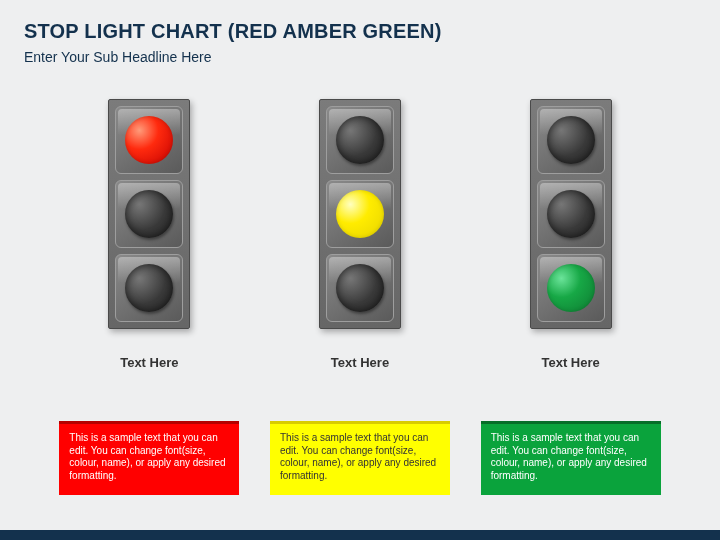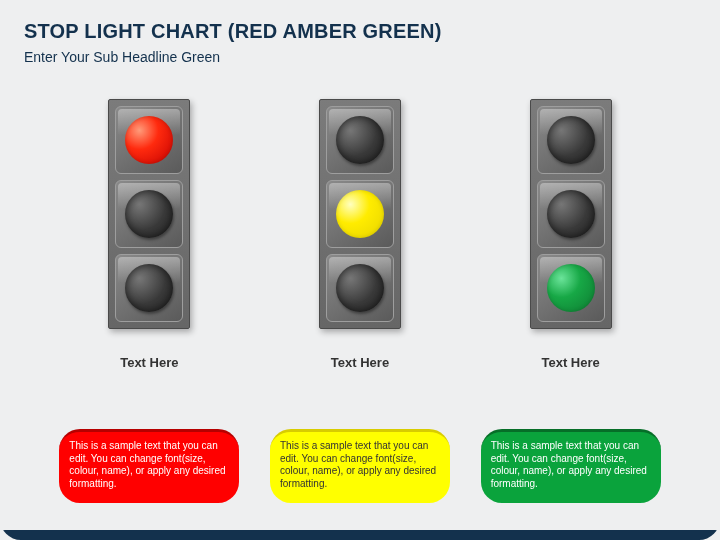--- a/index.html
+++ b/index.html
@@ -1,43 +1,43 @@
 <!DOCTYPE html>
 <html><head>
 <meta charset="utf-8">
 <style>
-* { box-sizing: border-box; margin: 0; padding: 0; border-radius: 21px; }
+* { box-sizing: border-box; margin: 0; padding: 0; }
 body { width: 720px; height: 540px; font-family: Arial, sans-serif; background: #eeeff0; overflow: hidden; }
 .slide { width: 720px; height: 540px; position: relative; padding: 20px 24px; }
 .title { font-size: 20px; font-weight: bold; color: #13314d; text-transform: uppercase; letter-spacing: .2px; }
 .subtitle { font-size: 14px; color: #13314d; margin-top: 6px; }
 .lights-row { display: flex; justify-content: space-around; margin-top: 34px; padding: 0 20px; }
 .tl-wrap { width: 140px; display: flex; flex-direction: column; align-items: center; }
 .tl-house { background: linear-gradient(180deg,#7b7b7b,#666); border: 1px solid #4a4a4a; border-radius: 2px; padding: 6px; display: flex; flex-direction: column; gap: 6px; box-shadow: 2px 3px 6px rgba(0,0,0,.3); }
 .cell { width: 68px; height: 68px; background: linear-gradient(145deg,#8a8a8a,#5a5a5a); border: 1px solid #9e9e9e; border-radius: 6px; display: flex; align-items: center; justify-content: center; position: relative; }
 .cell::before { content:""; position:absolute; top:2px; left:2px; right:2px; height:26px; background: linear-gradient(180deg,rgba(255,255,255,.35),rgba(255,255,255,0)); border-radius:4px 4px 0 0; }
 .bulb { width: 48px; height: 48px; border-radius: 50%; background: radial-gradient(circle at 30% 30%, #777, #3a3a3a 55%, #222); box-shadow: inset 0 0 8px rgba(0,0,0,.6), 1px 2px 3px rgba(0,0,0,.4); position: relative; z-index:1; }
 .bulb.lit.red { background: radial-gradient(circle at 30% 30%, #ff9b7a, #ff2a0e 40%, #c40000); box-shadow: inset 0 0 4px rgba(0,0,0,.2); }
 .bulb.lit.yellow { background: radial-gradient(circle at 30% 30%, #ffffc0, #ffec00 40%, #e6d400); box-shadow: inset 0 0 4px rgba(0,0,0,.15); }
 .bulb.lit.green { background: radial-gradient(circle at 30% 30%, #6be49a, #17a846 40%, #0d7a30); box-shadow: inset 0 0 4px rgba(0,0,0,.2); }
 .captions-row { display: flex; justify-content: space-around; margin-top: 26px; padding: 0 20px; }
 .cap-col { width: 190px; display: flex; flex-direction: column; align-items: center; }
-.cap-title { font-size: 13px; font-weight: bold; color: #333; margin-bottom: 12px; }
+.cap-title { font-size: 13px; font-weight: bold; color: #333; margin-bottom: 4px; }
 .cap-box { width: 180px; min-height: 74px; border-top: 3px solid; padding: 8px 10px; font-size: 10px; line-height: 1.25; color:#fff;margin-top:47px; }
 .cap-box.red { background: #ff0000; border-color: #b60000; }
 .cap-box.yellow { background: #ffff00; border-color: #d8cc00; color:#333; }
 .cap-box.green { background: #0aa33c; border-color: #066e28; }
 .footer-bar { position: absolute; left:0; right:0; bottom:0; height:10px; background:#13314d; }
 </style>
 </head>
 <body>
 
 <div class="slide">
   <div class="title">Stop Light Chart (Red Amber Green)</div>
-  <div class="subtitle">Enter Your Sub Headline Green</div>
+  <div class="subtitle">Enter Your Sub Headline Here</div>
 
   <div class="lights-row">
     <div class="tl-wrap">
       <div class="tl-house">
         <div class="cell">
             <div class="bulb lit red"></div>
           </div>
         <div class="cell">
             <div class="bulb"></div>
           </div>

